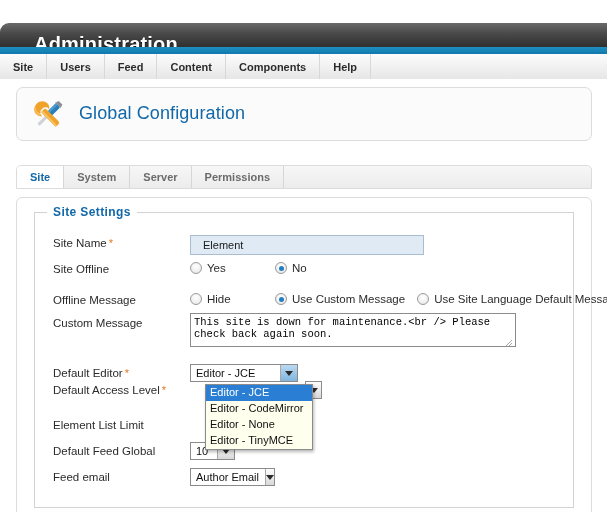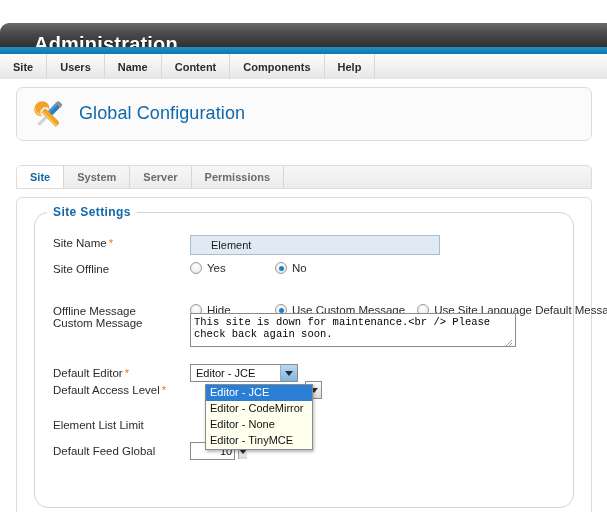--- a/index.html
+++ b/index.html
@@ -145,21 +145,21 @@
     box-sizing: border-box;
   }
 
   
   .fieldset {
     position: absolute;
     left: 17px; top: 14px;
     width: 540px;
     height: 296px;
     border: 1px solid #d3d3d3;
-    border-radius: 14px;
+    border-radius: 0;
     box-sizing: border-box;
   }
   .legend {
     position: absolute;
     left: 12px; top: -8px;
     background: #ffffff;
     padding: 0 6px;
     font-size: 12px;
     font-weight: bold;
     color: #1268a8;
@@ -191,21 +191,21 @@
 
   
   .txtinput {
     width: 208px;
     height: 16px;
     background: #dfeaf5;
     border: 1px solid #a9bdd0;
     font-family: "Liberation Sans", sans-serif;
     font-size: 11px;
     color: #1a1a1a;
-    padding: 1px 20px;
+    padding: 1px 12px;
     box-sizing: content-box;
     outline: none;
   }
 
   
   .radio-grp { display: flex; align-items: center; }
   .radio-opt {
     display: flex;
     align-items: center;
     margin-right: 10px;
@@ -332,21 +332,21 @@
 <body>
 
 <div class="titlebar">
   <div class="titlebar-text">Administration</div>
 </div>
 <div class="accent-strip"></div>
 
 <div class="menubar">
   <div class="menu-item">Site</div>
   <div class="menu-item">Users</div>
-  <div class="menu-item">Name</div>
+  <div class="menu-item">Feed</div>
   <div class="menu-item">Content</div>
   <div class="menu-item">Components</div>
   <div class="menu-item">Help</div>
   <div class="menu-filler"></div>
 </div>
 
 <div class="page">
 
   <div class="header-panel">
     <span class="tools-icon">
@@ -403,21 +403,21 @@
               <span class="radio-lbl">Yes</span>
             </div>
             <div class="radio-opt">
               <span class="radio checked"></span>
               <span class="radio-lbl">No</span>
             </div>
           </div>
         </div>
       </div>
 
-      <div class="row" style="top:88px;">
+      <div class="row" style="top:77px;">
         <div class="lbl">Offline Message</div>
         <div class="ctl" style="top:3px;">
           <div class="radio-grp">
             <div class="radio-opt" style="width:85px;margin-right:0;">
               <span class="radio"></span>
               <span class="radio-lbl">Hide</span>
             </div>
             <div class="radio-opt" style="margin-right:12px;">
               <span class="radio checked"></span>
               <span class="radio-lbl">Use Custom Message</span>
@@ -467,29 +467,40 @@
         </div>
       </div>
 
       <div class="row" style="top:202px;">
         <div class="lbl">Element List Limit</div>
       </div>
 
       <div class="row" style="top:228px;">
         <div class="lbl">Default Feed Global</div>
         <div class="ctl" style="top:1px;">
-          <div class="sel" style="width:45px;padding-left:24px;">
+          <div class="sel" style="width:45px;">
             <div class="sel-val">10</div>
             <div class="sel-btn" style="margin-left:auto;">
               <span class="caret"></span>
             </div>
           </div>
         </div>
       </div>
 
+      <div class="row" style="top:254px;">
+        <div class="lbl">Feed email</div>
+        <div class="ctl" style="top:1px;">
+          <div class="sel" style="width:85px;">
+            <div class="sel-val">Author Email</div>
+            <div class="sel-btn" style="margin-left:auto;">
+              <span class="caret"></span>
+            </div>
+          </div>
+        </div>
+      </div>
 
     </div>
 
     <ul class="dropdown" style="left:188px;top:186px;">
       <li class="dd-item sel-hl">Editor - JCE</li>
       <li class="dd-item">Editor - CodeMirror</li>
       <li class="dd-item">Editor - None</li>
       <li class="dd-item">Editor - TinyMCE</li>
     </ul>
 

